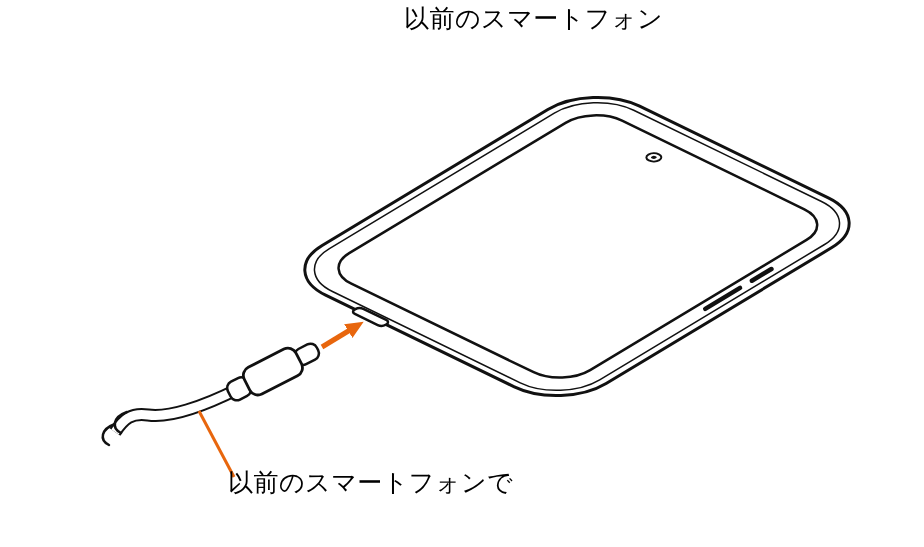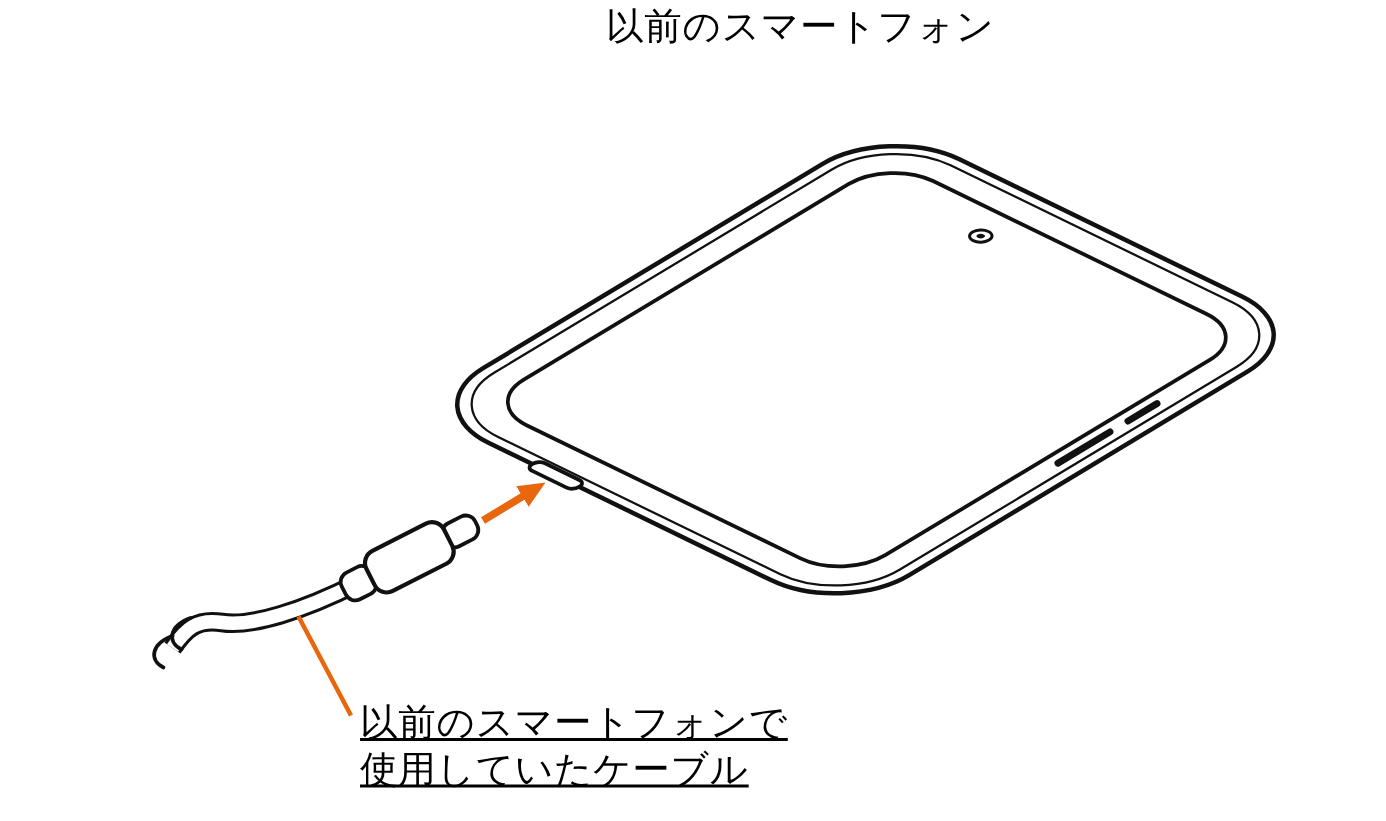--- a/index.html
+++ b/index.html
@@ -28,21 +28,21 @@
   .acc-fill{fill:var(--accent-orange);}
   .arrow-line{stroke-width:5;}
   .leader-line{stroke-width:3;}
 
   
   .label{
     position:absolute;color:#000;font-size:25px;line-height:31px;
     font-weight:500;white-space:nowrap;letter-spacing:0.5px;
   }
   .label-top{left:404px;top:3px;}
-  .label-bottom{left:240px;top:467px;text-decoration:underline;}
+  .label-bottom{left:228px;top:467px;}
 </style>
 </head>
 <body>
 
 <div class="stage" data-name="instruction-figure">
 
   <svg class="art" viewBox="0 0 924 547" data-name="connection-diagram">
     <defs>
       <marker id="ah" markerUnits="userSpaceOnUse" markerWidth="18" markerHeight="16" refX="2" refY="8" orient="auto">
         <path d="M0,0 L18,8 L0,16 Z" class="acc-fill"></path>
@@ -79,16 +79,15 @@
 
     <line class="acc leader-line" x1="199" y1="411" x2="234" y2="477" data-name="cable-label-leader-line"></line>
   </svg>
 
   <div class="label label-top" data-name="device-label">
     <div data-name="device-label-line1">以前のスマートフォン</div>
   </div>
 
   <div class="label label-bottom" data-name="cable-label">
     <div data-name="cable-label-line1">以前のスマートフォンで</div>
-    <div data-name="cable-label-line2">使用していたケーブル</div>
   </div>
 
 </div>
 
 </body></html>

